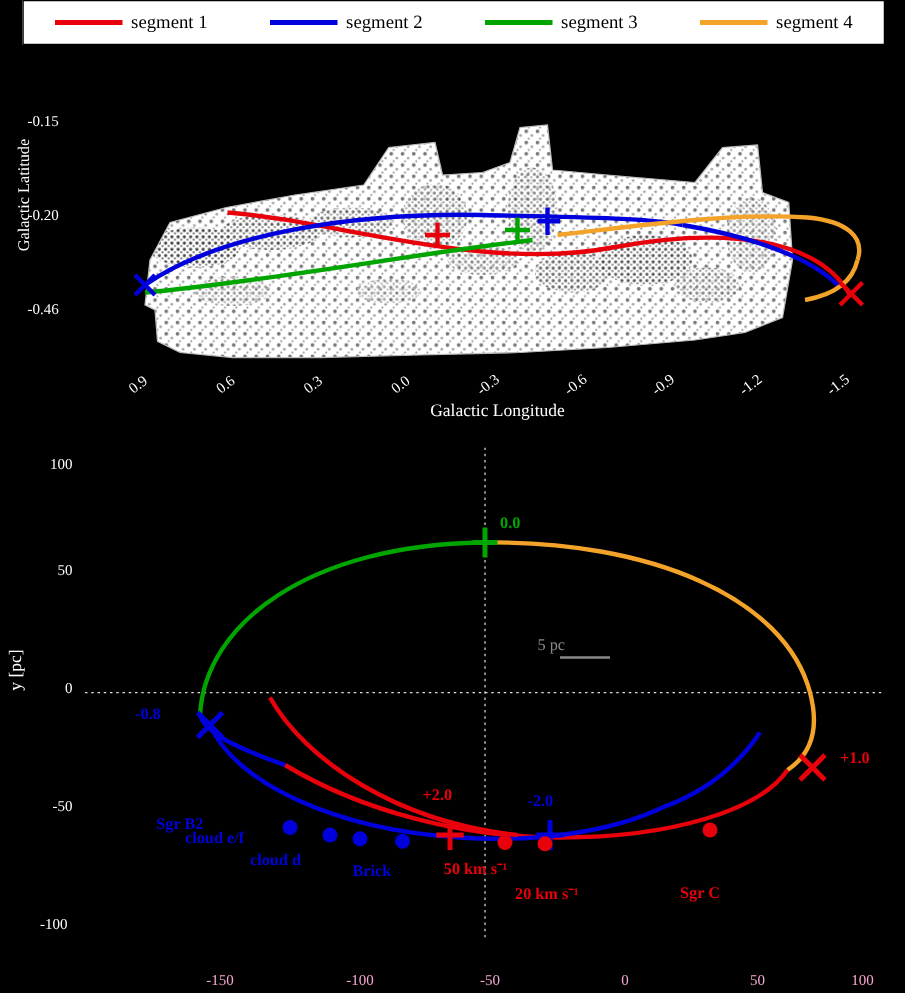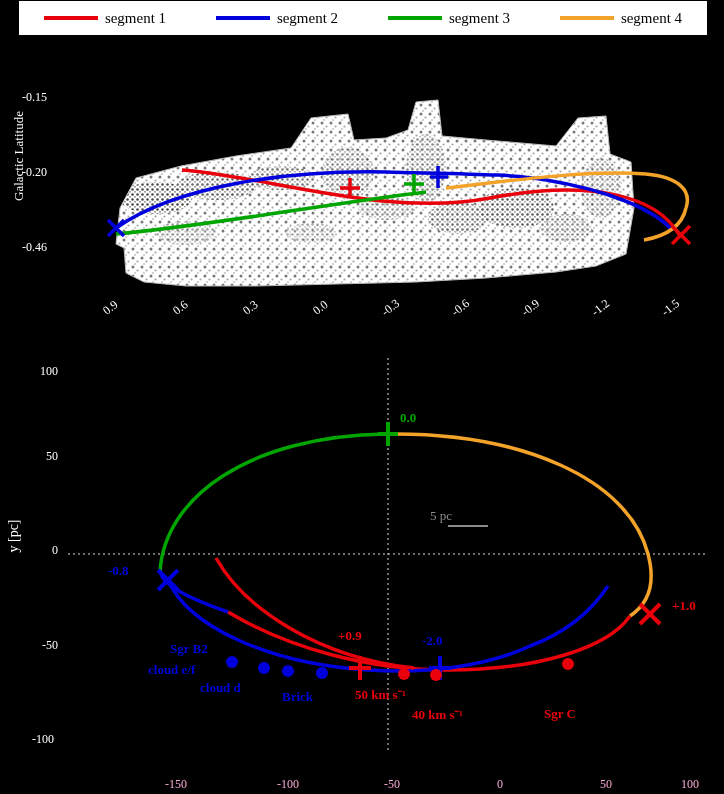--- a/index.html
+++ b/index.html
@@ -57,20 +57,21 @@
   </div>
   <div class="leg-item">
     <span class="leg-line" style="background:#f4a32a"></span>
     <span class="leg-label">segment 4</span>
   </div>
 </div>
 
 <div id="top" class="panel">
 
   <div id="top-ylabel">Galactic Latitude</div>
+  <div id="top-xlabel">Galactic Longitude</div>
 
   <div class="tick-y" style="left:22px;top:50px;">-0.15</div>
   <div class="tick-y" style="left:22px;top:125px;">-0.20</div>
   <div class="tick-y" style="left:22px;top:200px;">-0.46</div>
 
   <div class="tick-x" style="left:106px;">0.9</div>
   <div class="tick-x" style="left:176px;">0.6</div>
   <div class="tick-x" style="left:246px;">0.3</div>
   <div class="tick-x" style="left:316px;">0.0</div>
   <div class="tick-x" style="left:386px;">-0.3</div>
@@ -217,24 +218,24 @@
     <circle cx="336" cy="316" r="6" fill="#e8000b"></circle>
     <circle cx="368" cy="317" r="6" fill="#e8000b"></circle>
     <circle cx="500" cy="306" r="6" fill="#e8000b"></circle>
 
     <line x1="380" y1="168" x2="420" y2="168" stroke="#8a8a8a" stroke-width="2"></line>
   </svg>
 
   <div class="anno green" style="left:400px;top:62px;">0.0</div>
   <div class="anno blue" style="left:108px;top:215px;">-0.8</div>
   <div class="anno red" style="left:672px;top:250px;">+1.0</div>
-  <div class="anno red" style="left:338px;top:280px;">+0.9</div>
+  <div class="anno red" style="left:338px;top:280px;">+2.0</div>
   <div class="anno blue" style="left:422px;top:285px;">-2.0</div>
-  <div class="anno blue" style="left:125px;top:293px;margin-left:45px;">Sgr B2</div>
+  <div class="anno blue" style="left:125px;top:303px;">Sgr B2</div>
   <div class="anno blue" style="left:148px;top:314px;">cloud e/f</div>
   <div class="anno blue" style="left:200px;top:332px;">cloud d</div>
   <div class="anno blue" style="left:282px;top:341px;">Brick</div>
   <div class="anno red" style="left:355px;top:337px;">50 km s⁻¹</div>
-  <div class="anno red" style="left:412px;top:357px;">40 km s⁻¹</div>
+  <div class="anno red" style="left:412px;top:357px;">20 km s⁻¹</div>
   <div class="anno red" style="left:544px;top:358px;text-align:right;">Sgr C</div>
   <div class="anno" style="left:430px;top:160px;color:#8a8a8a;font-weight:normal;">5 pc</div>
 
 </div>
 
 </body></html>

